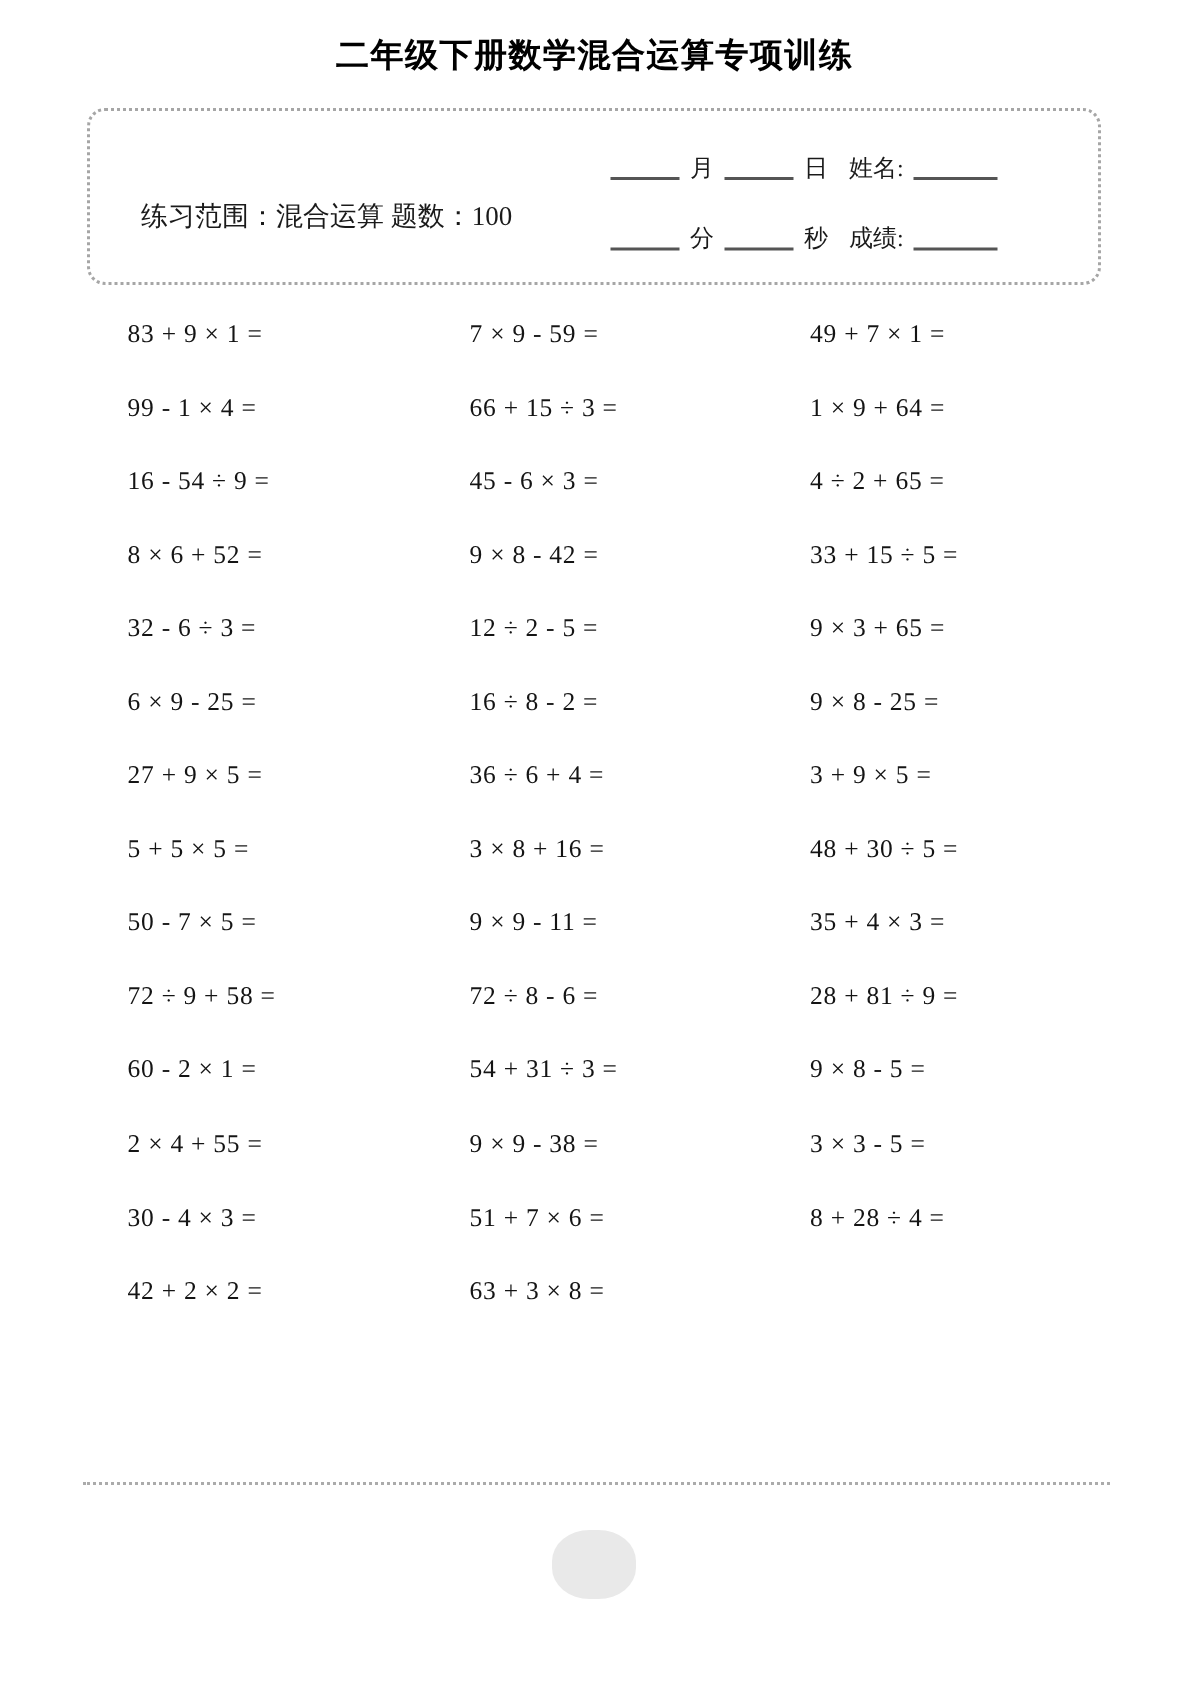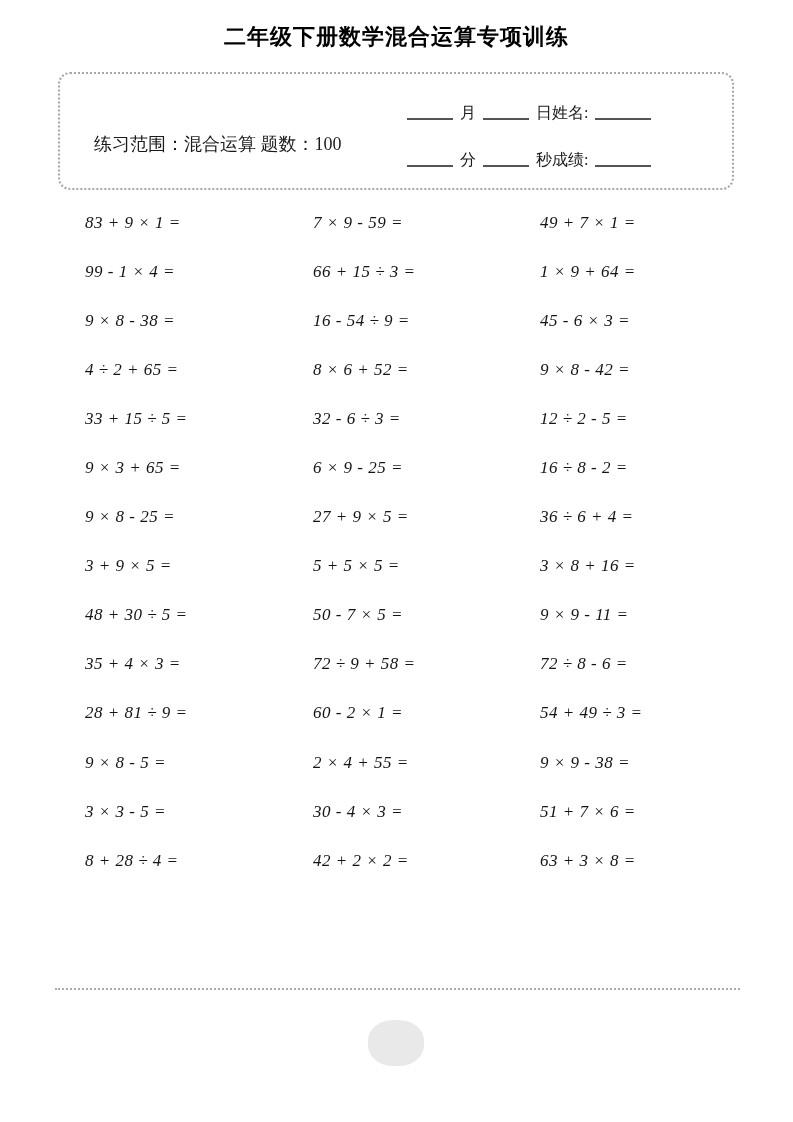--- a/index.html
+++ b/index.html
@@ -58,35 +58,35 @@
   }
   .blank {
     display: inline-block;
     border-bottom: 2px solid #555;
     height: 1px;
     margin: 0 7px 4px 7px;
   }
   .w46 { width: 46px; }
   .w56 { width: 56px; }
   .lab { line-height: 22px; }
-  .lab.tail { }
+  .lab.tail { margin-left: 14px; }
 
   
   .problems {
     position: absolute;
     left: 85px; top: 198px;
     width: 660px;
     display: grid;
     grid-template-columns: 228px 227px 1fr;
     grid-auto-rows: 49.1px;
     align-items: center;
     font-size: 17px;
     color: #141414;
   }
-  .prob { white-space: nowrap; letter-spacing: 0.5px; font-style: italic; }
+  .prob { white-space: nowrap; letter-spacing: 0.5px; }
 
   
   .sep {
     position: absolute;
     left: 55px; top: 988px;
     width: 685px; height: 0;
     border-top: 2px dotted #ababab;
   }
   .blob {
     position: absolute;
@@ -125,21 +125,20 @@
     </div>
   </div>
 
   <div class="problems">
     <div class="prob">83 + 9 × 1 =</div>
     <div class="prob">7 × 9 - 59 =</div>
     <div class="prob">49 + 7 × 1 =</div>
     <div class="prob">99 - 1 × 4 =</div>
     <div class="prob">66 + 15 ÷ 3 =</div>
     <div class="prob">1 × 9 + 64 =</div>
-    <div class="prob">9 × 8 - 38 =</div>
     <div class="prob">16 - 54 ÷ 9 =</div>
     <div class="prob">45 - 6 × 3 =</div>
     <div class="prob">4 ÷ 2 + 65 =</div>
     <div class="prob">8 × 6 + 52 =</div>
     <div class="prob">9 × 8 - 42 =</div>
     <div class="prob">33 + 15 ÷ 5 =</div>
     <div class="prob">32 - 6 ÷ 3 =</div>
     <div class="prob">12 ÷ 2 - 5 =</div>
     <div class="prob">9 × 3 + 65 =</div>
     <div class="prob">6 × 9 - 25 =</div>
@@ -151,21 +150,21 @@
     <div class="prob">5 + 5 × 5 =</div>
     <div class="prob">3 × 8 + 16 =</div>
     <div class="prob">48 + 30 ÷ 5 =</div>
     <div class="prob">50 - 7 × 5 =</div>
     <div class="prob">9 × 9 - 11 =</div>
     <div class="prob">35 + 4 × 3 =</div>
     <div class="prob">72 ÷ 9 + 58 =</div>
     <div class="prob">72 ÷ 8 - 6 =</div>
     <div class="prob">28 + 81 ÷ 9 =</div>
     <div class="prob">60 - 2 × 1 =</div>
-    <div class="prob">54 + 49 ÷ 3 =</div>
+    <div class="prob">54 + 31 ÷ 3 =</div>
     <div class="prob">9 × 8 - 5 =</div>
     <div class="prob">2 × 4 + 55 =</div>
     <div class="prob">9 × 9 - 38 =</div>
     <div class="prob">3 × 3 - 5 =</div>
     <div class="prob">30 - 4 × 3 =</div>
     <div class="prob">51 + 7 × 6 =</div>
     <div class="prob">8 + 28 ÷ 4 =</div>
     <div class="prob">42 + 2 × 2 =</div>
     <div class="prob">63 + 3 × 8 =</div>
   </div>

